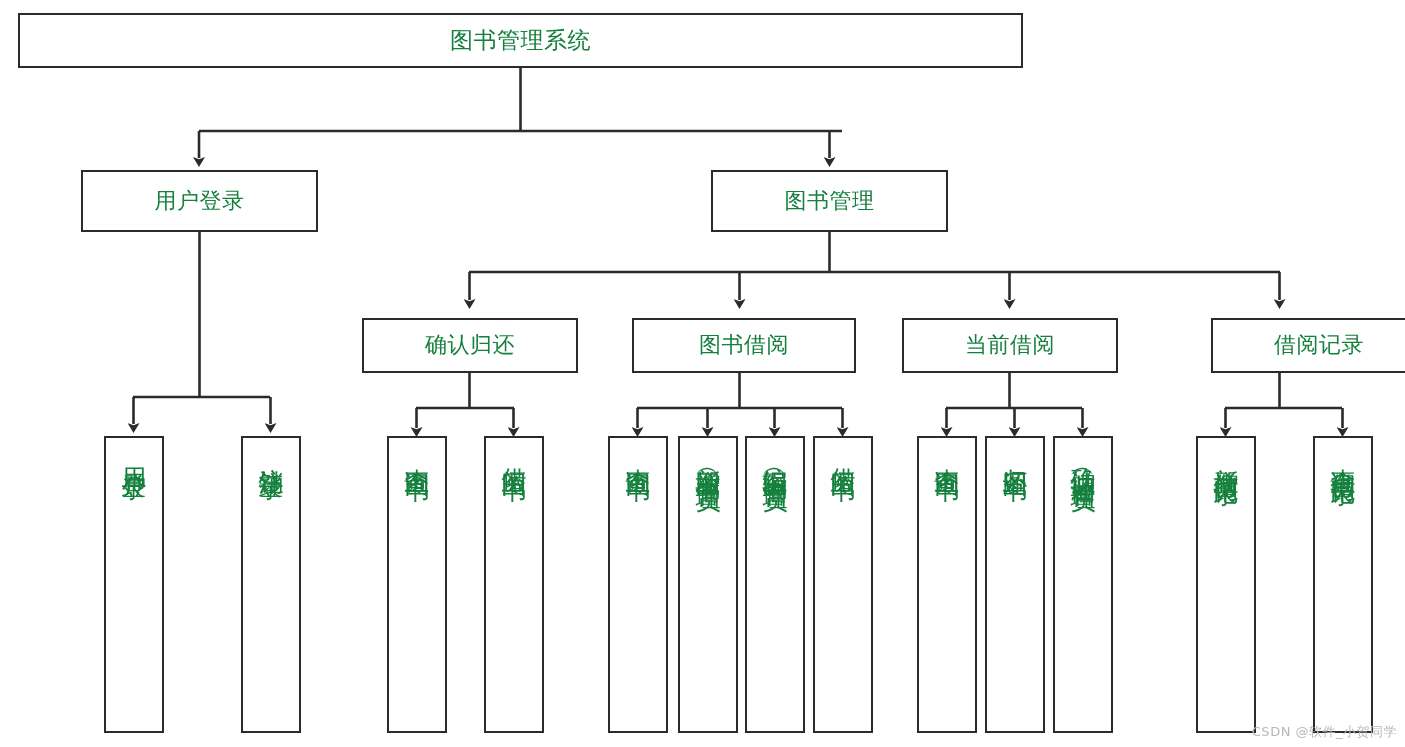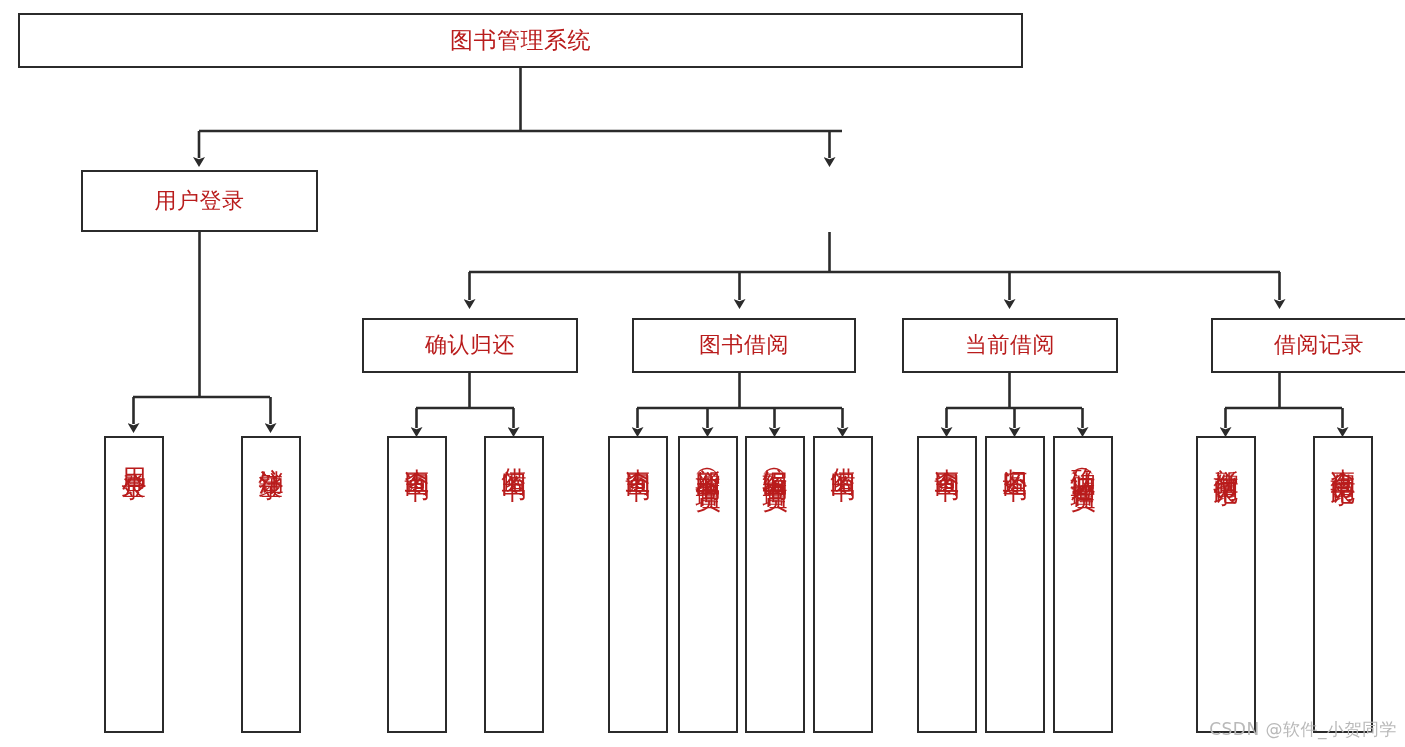--- a/index.html
+++ b/index.html
@@ -34,21 +34,21 @@
     display: flex;
     align-items: center;
     justify-content: center;
     color: #3d3d3d;
     z-index: 2;
   }
   .node .lbl {
     display: block;
     text-align: center;
     line-height: 1.12;
-    color: #b91c1c;
+    color: #15803d;
     white-space: pre;
   }
   
   .node.horiz .lbl {
     font-size: 22px;
     letter-spacing: 0.5px;
   }
   .node.root .lbl {
     font-size: 23px;
   }
@@ -63,21 +63,21 @@
     text-orientation: upright;
     font-size: 25px;
     line-height: 1;
     letter-spacing: 3px;
     white-space: nowrap;
   }
   .watermark {
     position: absolute;
     right: 8px;
     bottom: 6px;
-    font-size: 17px;
+    font-size: 13px;
     color: #b9b9b9;
     letter-spacing: 0.5px;
     z-index: 3;
     white-space: nowrap;
   }
 </style>
 </head>
 <body>
 
 <div id="canvas">
@@ -133,20 +133,23 @@
     </g>
   </svg>
 
   <div class="node horiz root" style="left:18px; top:13px; width:1005px; height:55px;">
     <span class="lbl">图书管理系统</span>
   </div>
 
   <div class="node horiz" style="left:81px; top:170px; width:237px; height:62px;">
     <span class="lbl">用户登录</span>
   </div>
+  <div class="node horiz" style="left:711px; top:170px; width:237px; height:62px;">
+    <span class="lbl">图书管理</span>
+  </div>
 
   <div class="node horiz" style="left:362px; top:318px; width:216px; height:55px;">
     <span class="lbl">确认归还</span>
   </div>
   <div class="node horiz" style="left:632px; top:318px; width:224px; height:55px;">
     <span class="lbl">图书借阅</span>
   </div>
   <div class="node horiz" style="left:902px; top:318px; width:216px; height:55px;">
     <span class="lbl">当前借阅</span>
   </div>

